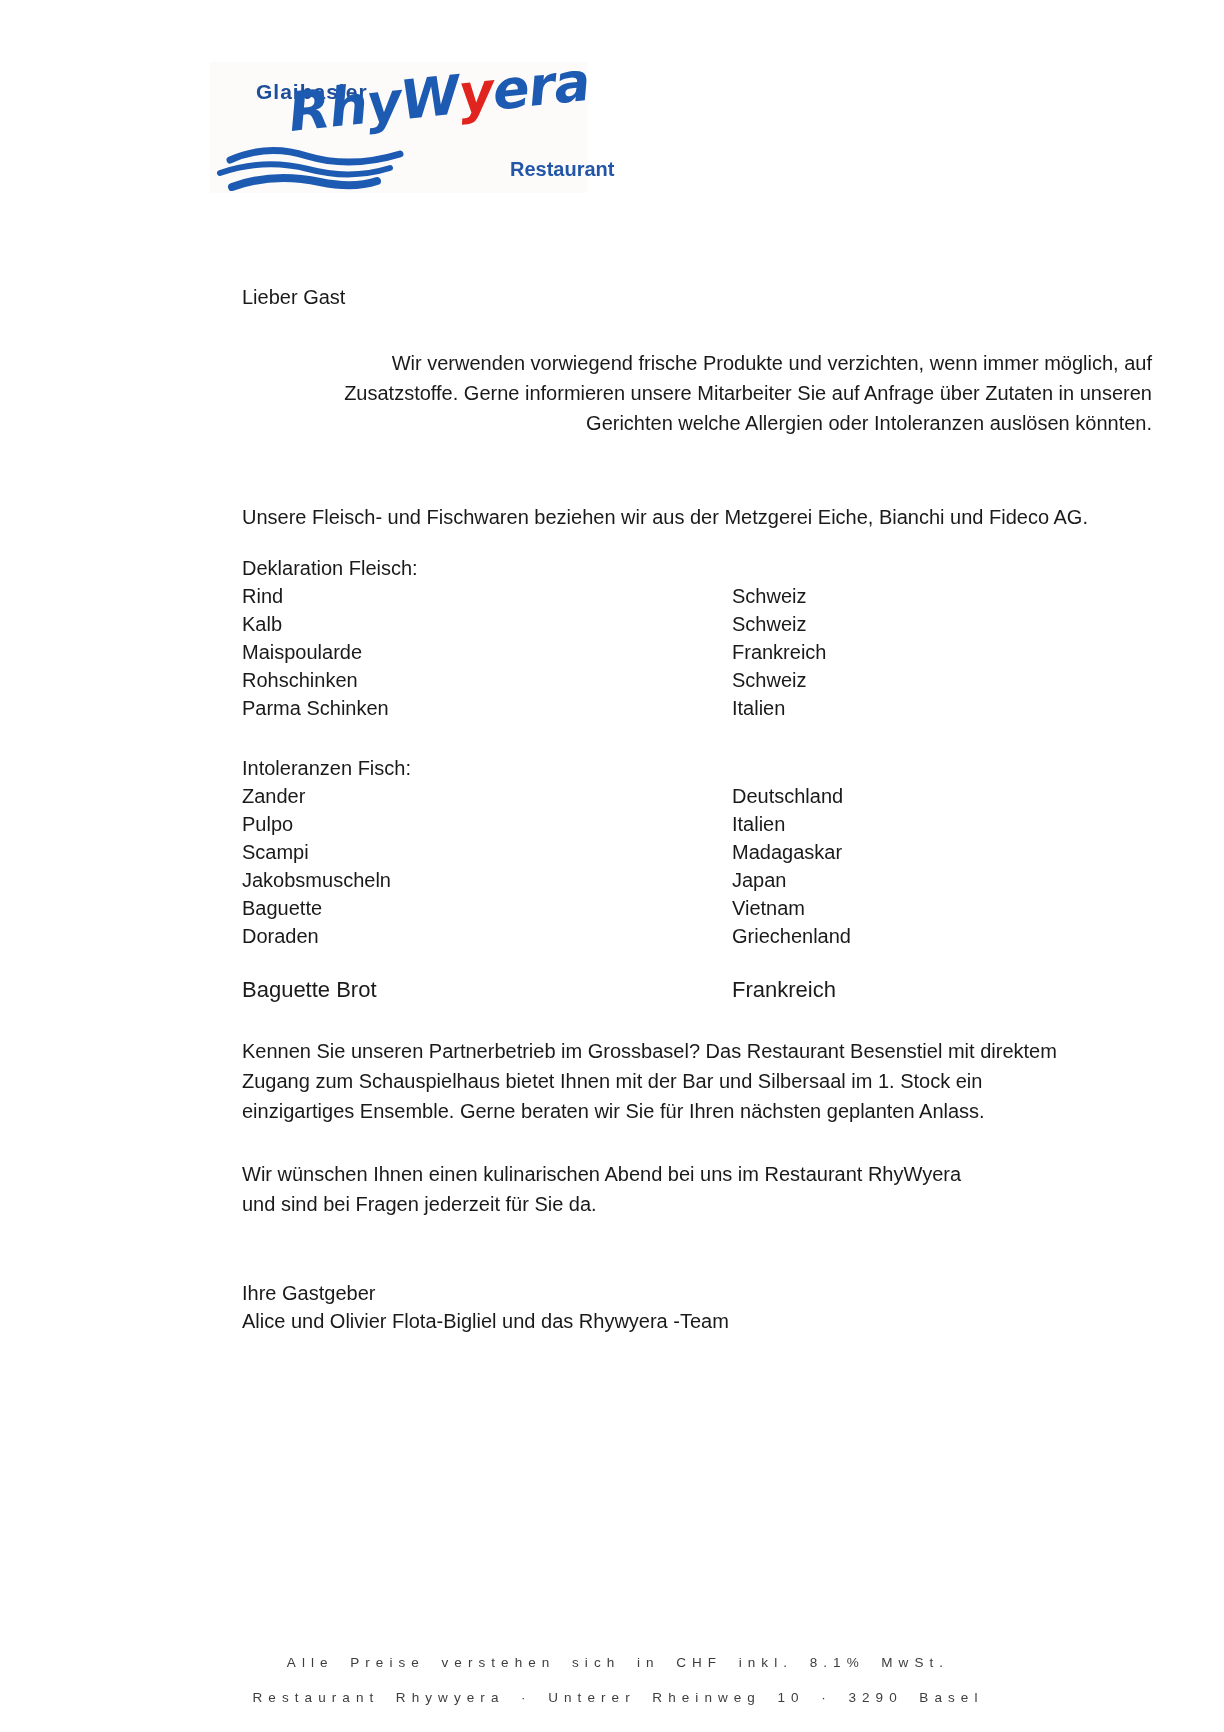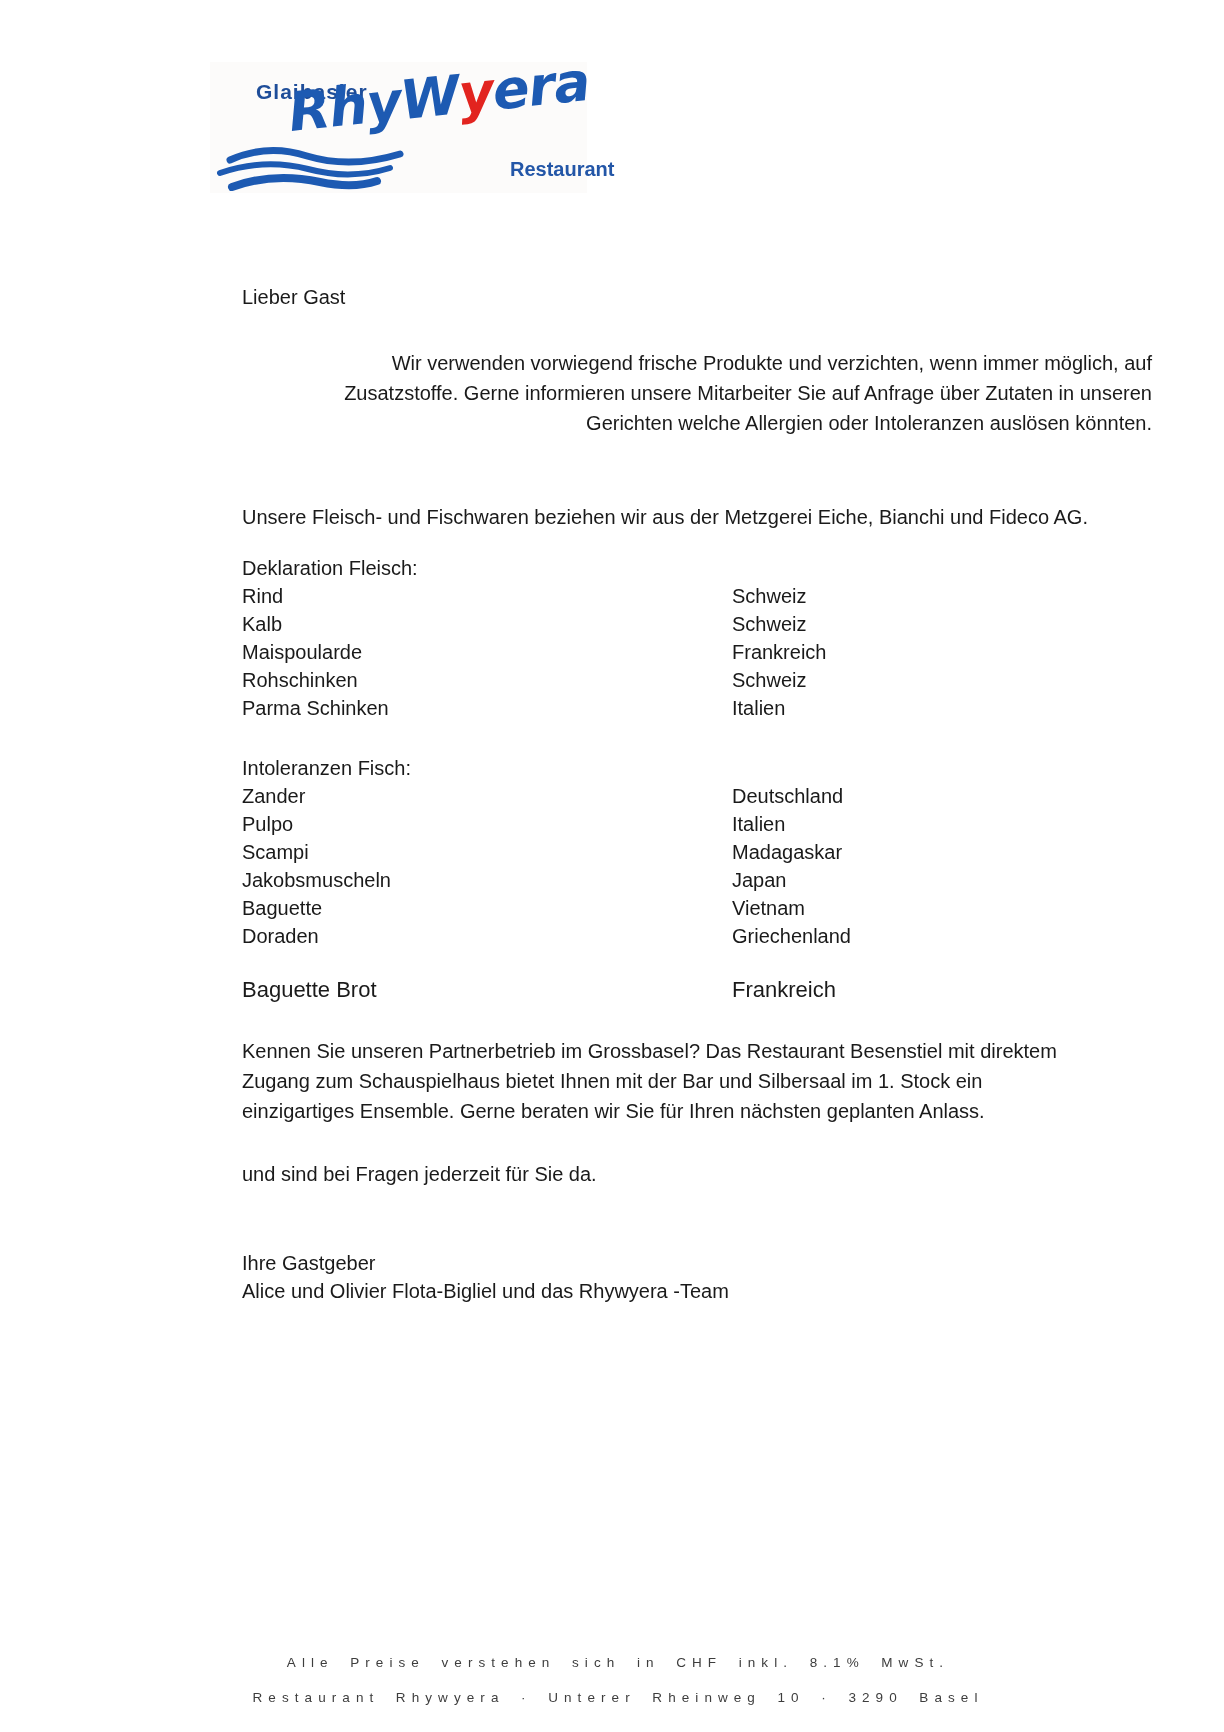--- a/index.html
+++ b/index.html
@@ -163,20 +163,21 @@
       <div class="line origin">Frankreich</div>
     </div>
 
     <div class="para partner">
       <div class="line">Kennen Sie unseren Partnerbetrieb im Grossbasel? Das Restaurant Besenstiel mit direktem</div>
       <div class="line">Zugang zum Schauspielhaus bietet Ihnen mit der Bar und Silbersaal im 1. Stock ein</div>
       <div class="line">einzigartiges Ensemble. Gerne beraten wir Sie für Ihren nächsten geplanten Anlass.</div>
     </div>
 
     <div class="para wish">
+      <div class="line">Wir wünschen Ihnen einen kulinarischen Abend bei uns im Restaurant RhyWyera</div>
       <div class="line">und sind bei Fragen jederzeit für Sie da.</div>
     </div>
 
     <div class="hosts">
       <div class="line">Ihre Gastgeber</div>
       <div class="line">Alice und Olivier Flota-Bigliel und das Rhywyera -Team</div>
     </div>
 
   </div>
 

